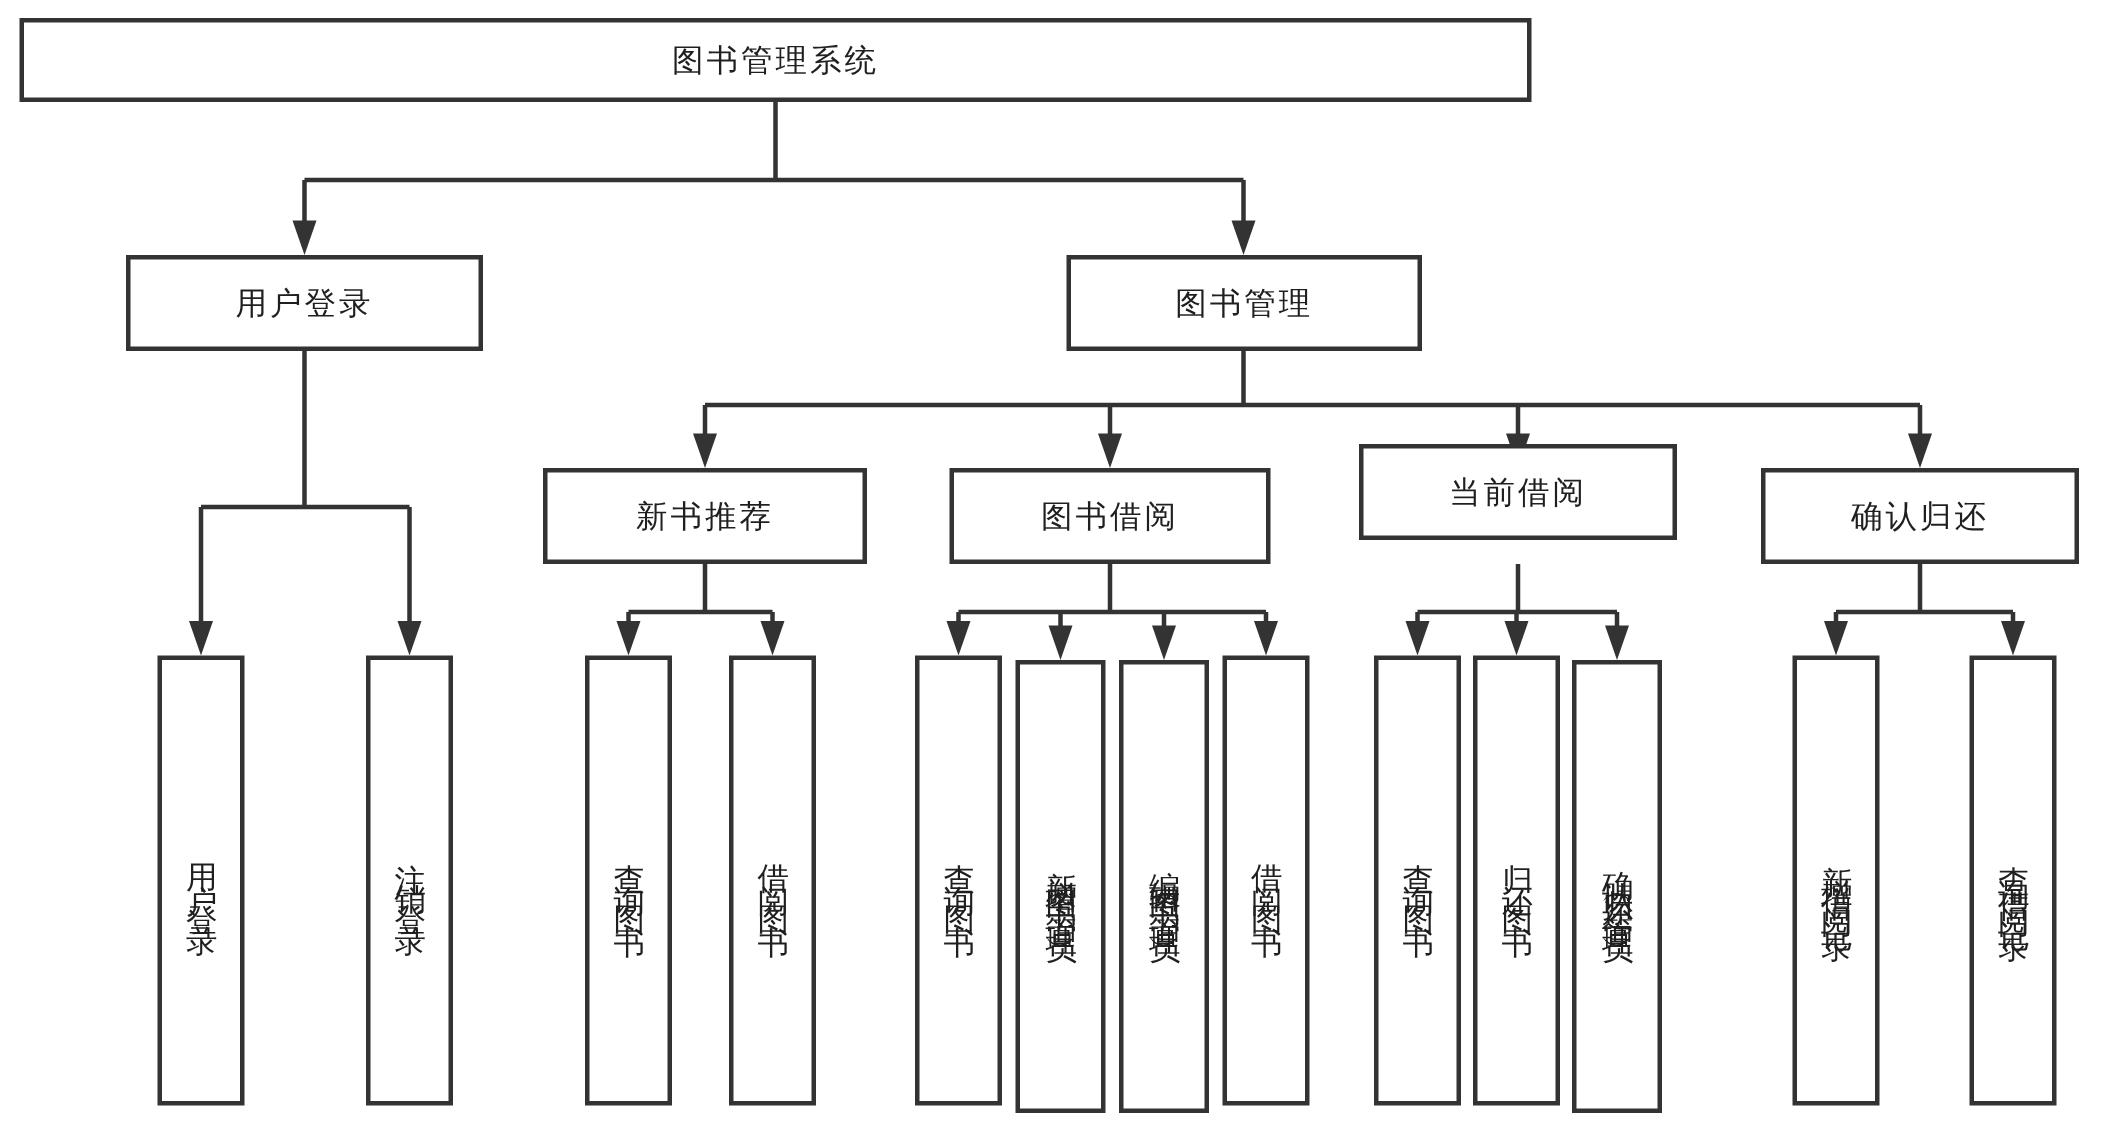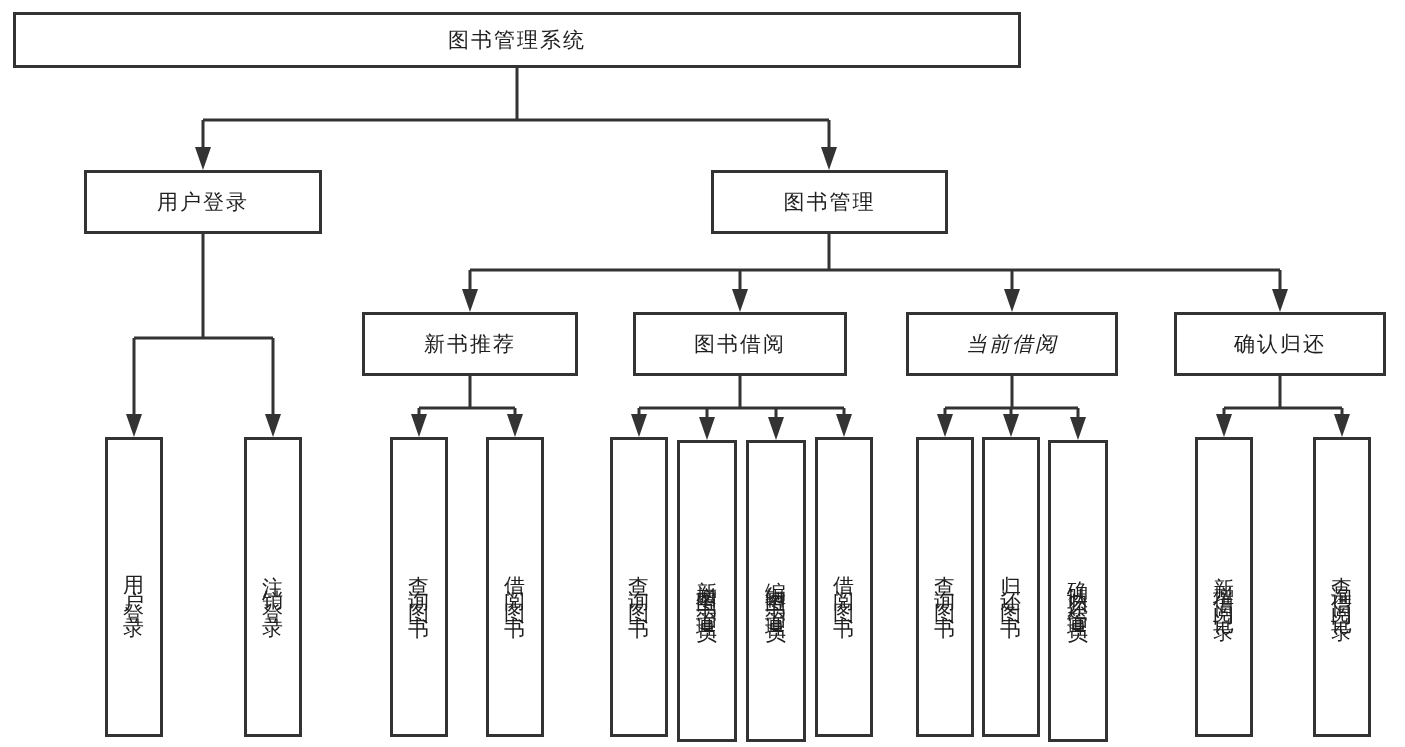--- a/index.html
+++ b/index.html
@@ -33,21 +33,21 @@
   .v-med span{letter-spacing:9px;}
   .v-long span{letter-spacing:6px;}
   
   #n-root{left:13px;top:12px;width:1008px;height:56px;}
   
   #n-user-login{left:84px;top:170px;width:238px;height:64px;}
   #n-book-mgmt{left:711px;top:170px;width:237px;height:64px;}
   
   #n-new-book-rec{left:362px;top:312px;width:216px;height:64px;}
   #n-book-borrow{left:633px;top:312px;width:214px;height:64px;}
-  #n-current-borrow{left:906px;top:312px;width:212px;height:64px;font-style:italic;}
+  #n-current-borrow{left:906px;top:296px;width:212px;height:64px;}
   #n-borrow-records{left:1174px;top:312px;width:212px;height:64px;}
   
   #n-leaf-user-login{left:105px;top:437px;width:58px;height:300px;}
   #n-leaf-logout{left:244px;top:437px;width:58px;height:300px;}
   #n-leaf-query-book-1{left:390px;top:437px;width:58px;height:300px;}
   #n-leaf-borrow-book-1{left:486px;top:437px;width:58px;height:300px;}
   #n-leaf-query-book-2{left:610px;top:437px;width:58px;height:300px;}
   #n-leaf-add-book{left:677px;top:440px;width:60px;height:302px;}
   #n-leaf-edit-book{left:746px;top:440px;width:60px;height:302px;}
   #n-leaf-borrow-book-2{left:815px;top:437px;width:58px;height:300px;}

